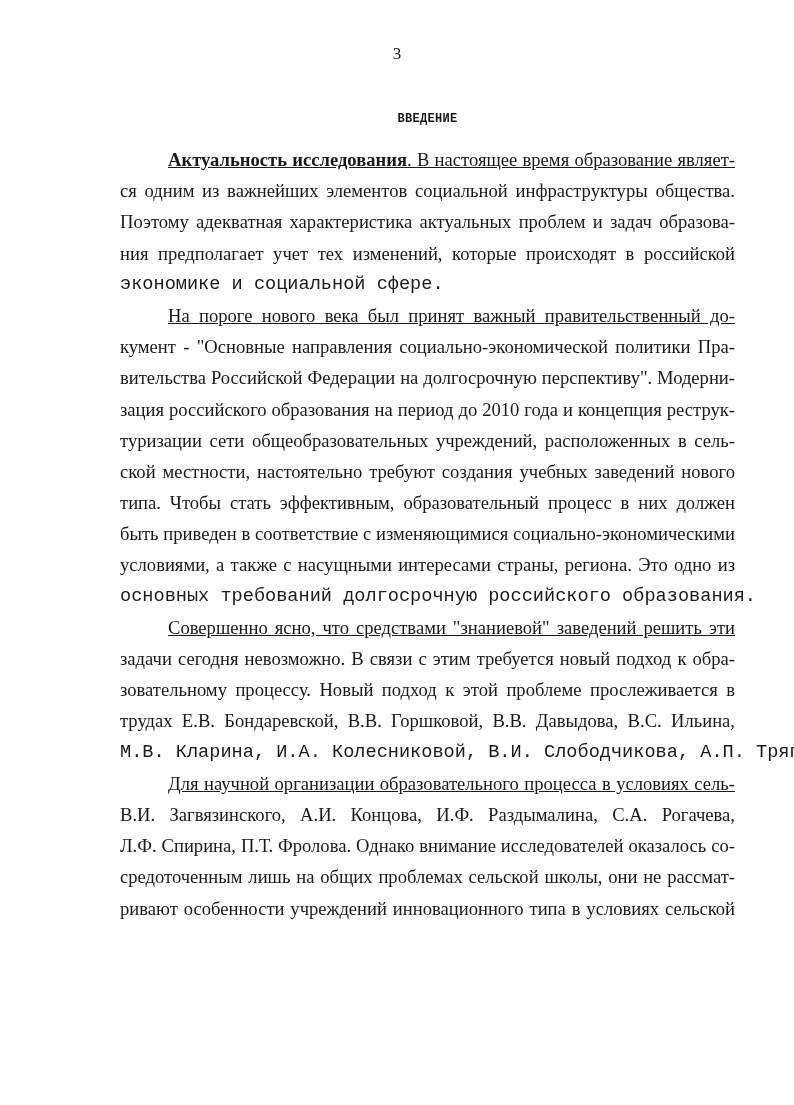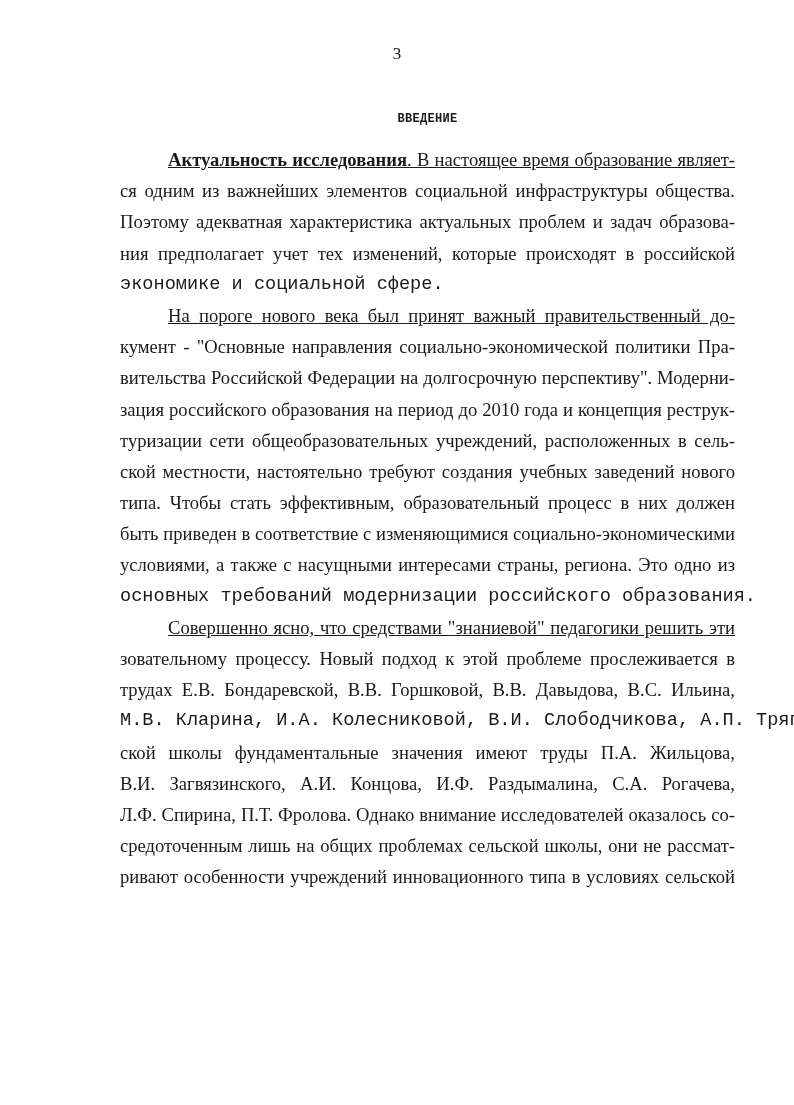--- a/index.html
+++ b/index.html
@@ -36,30 +36,31 @@
   <div class="spaced">
     <span class="line indent spaced">На пороге нового века был принят важный правительственный до-</span>
     <span class="line">кумент - "Основные направления социально-экономической политики Пра-</span>
     <span class="line">вительства Российской Федерации на долгосрочную перспективу". Модерни-</span>
     <span class="line">зация российского образования на период до 2010 года и концепция реструк-</span>
     <span class="line">туризации сети общеобразовательных учреждений, расположенных в сель-</span>
     <span class="line">ской местности, настоятельно требуют создания учебных заведений нового</span>
     <span class="line">типа. Чтобы стать эффективным, образовательный процесс в них должен</span>
     <span class="line">быть приведен в соответствие с изменяющимися социально-экономическими</span>
     <span class="line">условиями, а также с насущными интересами страны, региона. Это одно из</span>
-    <span class="line last">основных требований модернизации российского образования.</span>
+    <span class="line last">основных требований долгосрочную российского образования.</span>
   </div>
 
   <div>
-    <span class="line indent spaced">Совершенно ясно, что средствами "знаниевой" педагогики решить эти</span>
+    <span class="line indent spaced">Совершенно ясно, что средствами "знаниевой" заведений решить эти</span>
+    <span class="line">задачи сегодня невозможно. В связи с этим требуется новый подход к обра-</span>
     <span class="line">зовательному процессу. Новый подход к этой проблеме прослеживается в</span>
     <span class="line">трудах  Е.В. Бондаревской,  В.В. Горшковой,  В.В. Давыдова, В.С. Ильина,</span>
     <span class="line last">М.В. Кларина, И.А. Колесниковой, В.И. Слободчикова, А.П. Тряпицыной.</span>
   </div>
 
   <div>
-    <span class="line">ской школы  фундаментальные   значения имеют труды П.А. Жильцова,</span>
+    <span class="line indent spaced">Для научной организации образовательного процесса в условиях сель-</span>
     <span class="line">В.И. Загвязинского,  А.И. Концова,  И.Ф. Раздымалина,  С.А. Рогачева,</span>
     <span class="line">Л.Ф. Спирина, П.Т. Фролова. Однако внимание исследователей оказалось со-</span>
     <span class="line">средоточенным лишь на общих проблемах сельской школы, они не рассмат-</span>
     <span class="line">ривают особенности учреждений инновационного типа в условиях сельской</span>
   </div>
 </div>
 
 </body></html>

